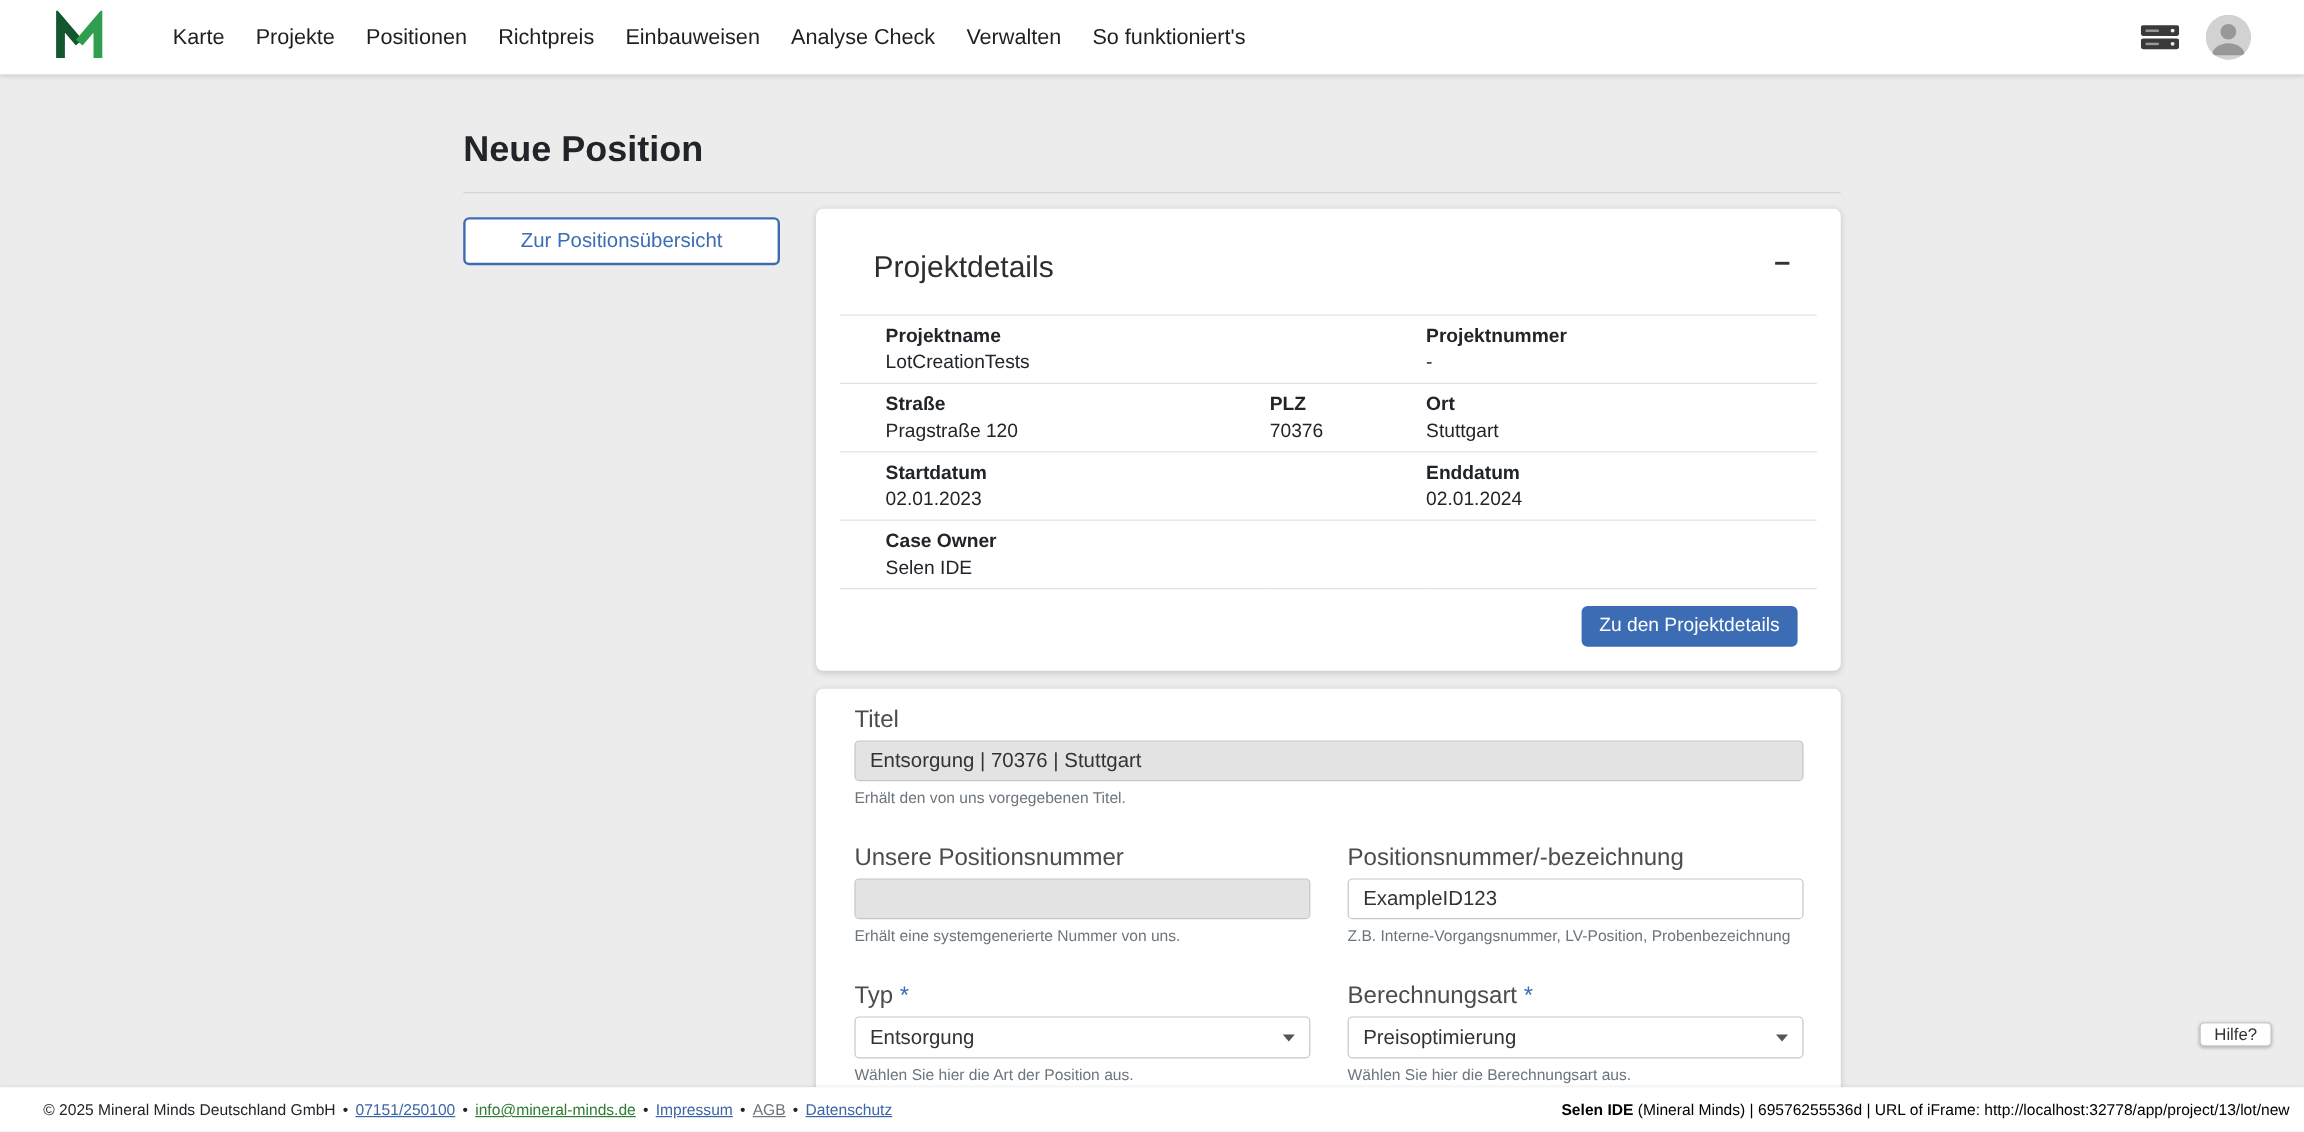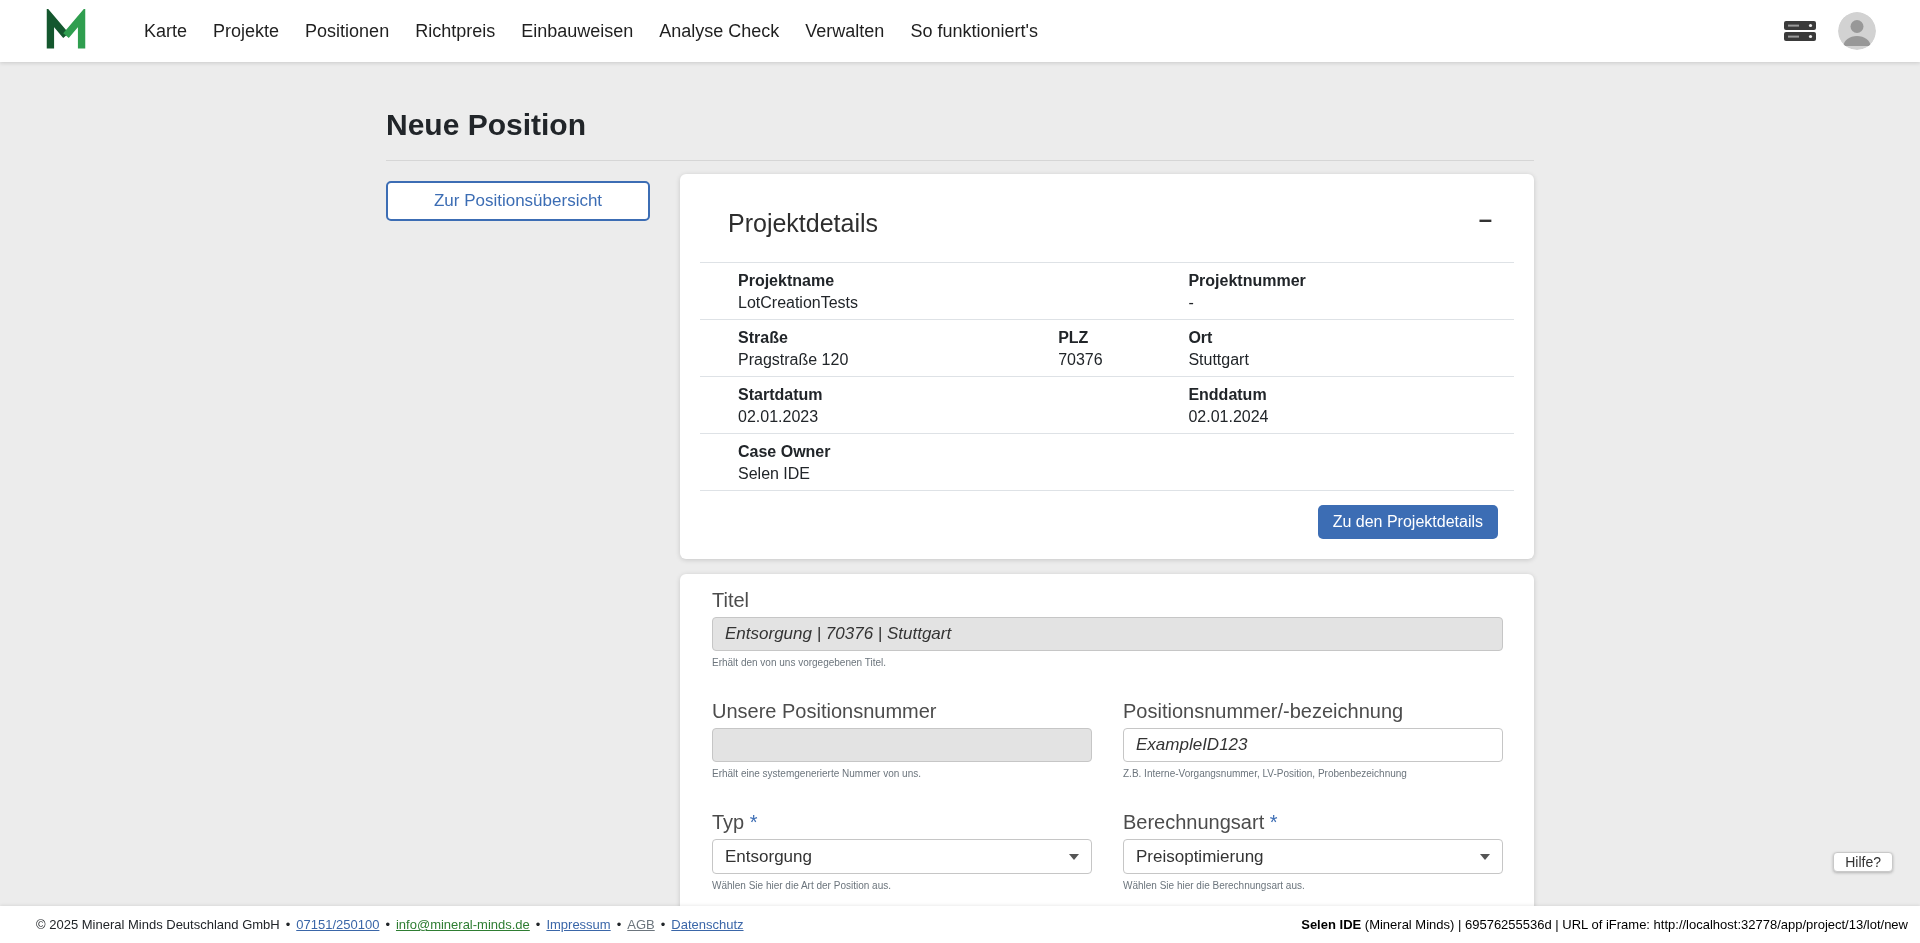--- a/index.html
+++ b/index.html
@@ -46,23 +46,23 @@
   .fv { font-size:16px; line-height:19px; color:#212529; margin-top:3px; }
   .card-actions { display:flex; justify-content:flex-end; padding:14px 36px 0; }
   .primary-btn { background:#3c6db4; color:#fff; border:none; border-radius:5px;
                  font-size:16px; padding:8px 15px; cursor:pointer; font-family:inherit; }
 
   
   .card-form { margin-top:15px; padding:17px 31px 70px 32px; }
   .form-group label { display:block; font-size:20px; color:#4c4c4c; margin-bottom:7px; line-height:19px; }
   .req { color:#3c6db4; }
   .form-input { width:100%; height:34px; padding:0 12px; font-size:17px; color:#333;
-                border:1px solid #c6c6c6; border-radius:4px; background:#fff; font-family:inherit;font-style:italic; }
+                border:1px solid #c6c6c6; border-radius:4px; background:#fff; font-family:inherit; }
   .form-input:disabled { background:#e3e3e3; color:#333; }
-  .form-help { font-size:10px; color:#6c757d; margin-top:6px; }
+  .form-help { font-size:13px; color:#6c757d; margin-top:6px; }
   .form-row { display:flex; gap:31px; margin-top:34px; }
   .form-row .form-group { flex:1; }
   .select-box { height:35px; border:1px solid #c6c6c6; border-radius:4px; background:#fff;
                 display:flex; align-items:center; justify-content:space-between; padding:0 12px;
                 font-size:17px; color:#333; cursor:pointer; }
   .caret { width:0; height:0; border-left:5px solid transparent; border-right:5px solid transparent;
            border-top:6px solid #555; }
 
   
   .help-btn { position:fixed; right:27px; bottom:71px; z-index:30; background:#fff;

